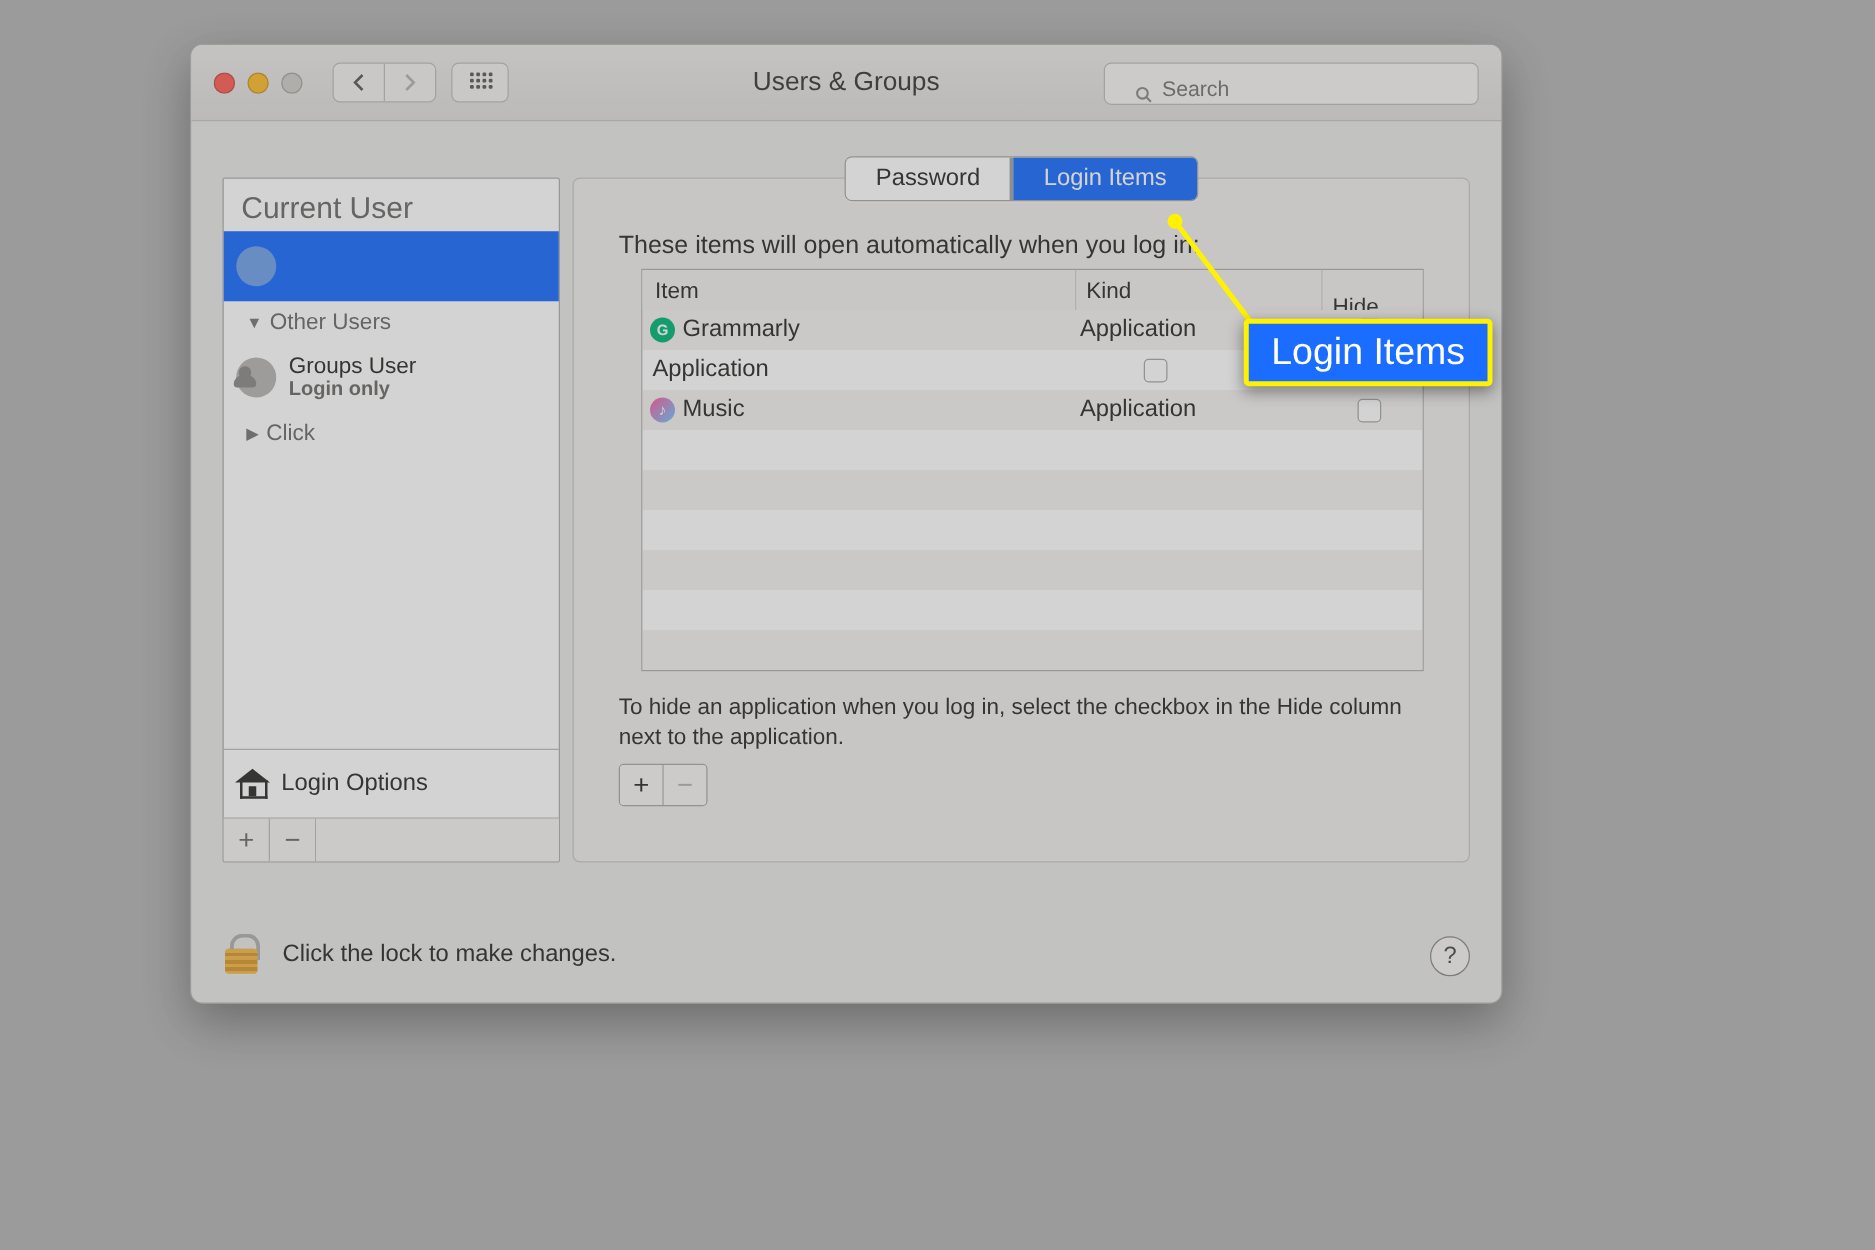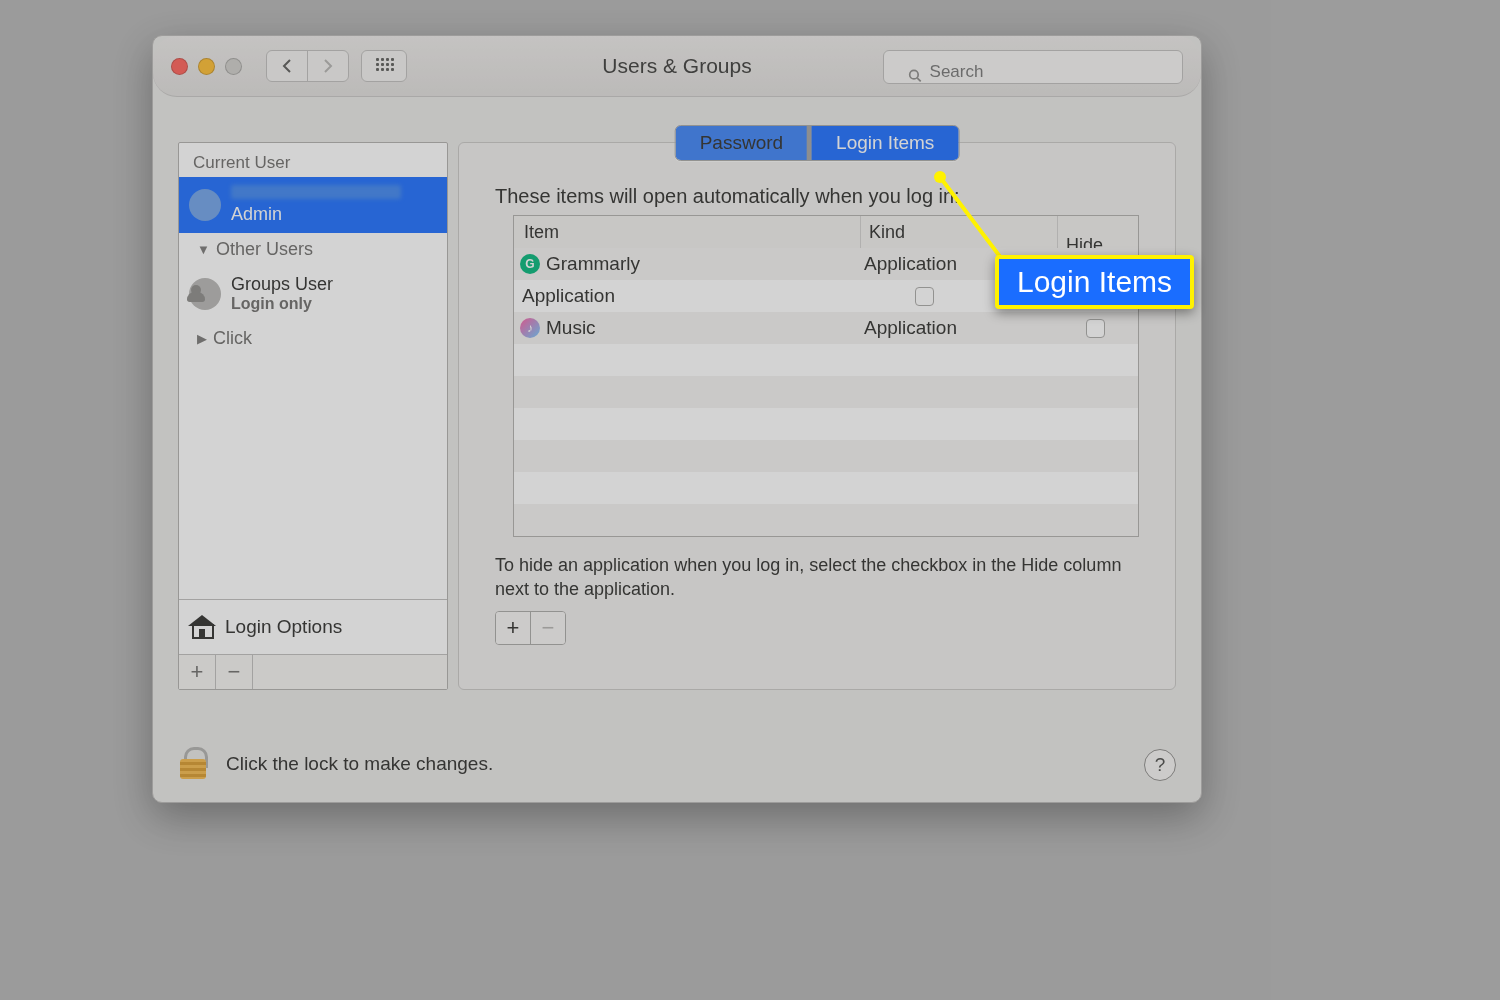--- a/index.html
+++ b/index.html
@@ -1,35 +1,35 @@
 <!DOCTYPE html>
 <html><head>
 <meta charset="utf-8">
 <style>
   html,body{margin:0;padding:0;width:1500px;height:1000px;font-family:-apple-system,"Helvetica Neue",Arial,sans-serif;background:#b5b5b5;}
   .overlay{position:absolute;inset:0;background:rgba(80,80,80,0.25);pointer-events:none;}
   .window{position:absolute;left:152px;top:35px;width:1048px;height:766px;background:#e9e8e6;border-radius:10px;box-shadow:0 14px 40px rgba(0,0,0,0.35);overflow:hidden;border:1px solid #b7b6b4;}
-  .titlebar{height:60px;border-bottom:1px solid #c7c6c4;display:flex;align-items:center;position:relative;background:linear-gradient(#eceae8,#e0dedc);border-radius:24px;}
+  .titlebar{height:60px;border-bottom:1px solid #c7c6c4;display:flex;align-items:center;position:relative;background:linear-gradient(#eceae8,#e0dedc);}
   .traffic{display:flex;gap:10px;margin-left:18px;}
   .dot{width:15px;height:15px;border-radius:50%;border:1px solid rgba(0,0,0,0.2);}
   .dot.red{background:#ff5f57;}
   .dot.yellow{background:#febc2e;}
   .dot.gray{background:#cfceca;}
   .navbtns{display:flex;margin-left:24px;border:1px solid #bfbebc;border-radius:6px;overflow:hidden;height:30px;background:#f2f1ef;}
   .navbtn{width:40px;display:flex;align-items:center;justify-content:center;color:#5a5a58;border-right:1px solid #bfbebc;}
   .navbtn:last-child{border-right:none;color:#b4b3b1;}
   .gridbtn{margin-left:12px;width:44px;height:30px;border:1px solid #bfbebc;border-radius:6px;background:#f2f1ef;display:flex;align-items:center;justify-content:center;}
   .grid-icon{width:16px;height:16px;display:grid;grid-template-columns:repeat(4,3px);grid-template-rows:repeat(3,3px);gap:2px;}
   .grid-icon span{background:#5c5c5a;border-radius:1px;}
   .wtitle{position:absolute;left:0;right:0;text-align:center;font-size:21px;color:#3a3a38;font-weight:500;pointer-events:none;}
   .searchwrap{position:absolute;right:18px;top:14px;width:250px;height:32px;border:1px solid #bfbebc;border-radius:6px;background:#f6f5f3;display:flex;align-items:flex-end;padding:0 24px;color:#8c8b89;}
   .searchwrap input{border:none;background:transparent;outline:none;font-size:17px;color:#3a3a38;width:100%;margin-left:6px;}
   .body{display:flex;padding:0;height:calc(100% - 60px);position:relative;}
   .sidebar{position:absolute;left:25px;top:45px;width:268px;height:546px;background:#fff;border:1px solid #b0afad;border-radius:2px;display:flex;flex-direction:column;}
-  .seclabel{font-size:17px;color:#6e6d6b;padding:10px 12px 4px 14px;}
+  .seclabel{font-size:24px;color:#6e6d6b;padding:10px 12px 4px 14px;}
   .user-row{display:flex;align-items:center;height:56px;padding-left:10px;}
   .user-row.selected{background:#1a6dff;color:#fff;}
   .avatar{width:32px;height:32px;border-radius:50%;background:#b7b6b4;margin-right:10px;flex-shrink:0;display:flex;align-items:center;justify-content:center;}
   .avatar .head{width:10px;height:10px;border-radius:50%;background:#8c8b89;position:relative;top:-4px;}
   .avatar .torso{width:18px;height:10px;border-radius:8px 8px 3px 3px;background:#8c8b89;position:relative;top:3px;left:-14px;}
   .selected .avatar{background:#6fa2e8;}
   .uname{font-size:18px;line-height:1.1;}
   .blurred{display:inline-block;width:170px;height:14px;background:#3e86f0;filter:blur(2px);border-radius:2px;margin-bottom:2px;}
   .sub{font-size:16px;color:#6e6d6b;font-weight:bold;}
   .tri{display:inline-block;color:#7a7977;margin-right:6px;font-size:13px;}
@@ -38,21 +38,21 @@
   .login-options{height:54px;border-top:1px solid #bfbebc;display:flex;align-items:center;padding-left:10px;font-size:19px;color:#2c2c2a;}
   .house{width:26px;height:22px;margin-right:10px;position:relative;}
   .house:before{content:"";position:absolute;left:3px;top:8px;width:18px;height:13px;border:2px solid #2c2c2a;border-top:none;}
   .house:after{content:"";position:absolute;left:-1px;top:-1px;width:0;height:0;border-left:14px solid transparent;border-right:14px solid transparent;border-bottom:11px solid #2c2c2a;}
   .house .door{position:absolute;left:10px;top:13px;width:6px;height:8px;background:#2c2c2a;}
   .pmrow{height:34px;border-top:1px solid #bfbebc;display:flex;}
   .pmrow .pm{width:36px;border-right:1px solid #bfbebc;display:flex;align-items:center;justify-content:center;font-size:22px;color:#6e6d6b;background:#f4f3f1;}
   .pmrow .fill{flex:1;background:#f4f3f1;}
   .main{position:absolute;left:305px;top:45px;right:25px;height:546px;background:#efeeec;border:1px solid #c8c7c5;border-radius:6px;}
   .tabs{position:absolute;left:50%;top:-18px;transform:translateX(-50%);display:flex;border:1px solid #a9a8a6;border-radius:6px;overflow:hidden;height:34px;box-shadow:0 1px 0 rgba(255,255,255,0.6);}
-  .tab{padding:0 24px;display:flex;align-items:center;font-size:19px;background:#3b82f6;color:#2c2c2a;border-right:5px solid #a3a3a3;}
+  .tab{padding:0 24px;display:flex;align-items:center;font-size:19px;background:#ffffff;color:#2c2c2a;border-right:3px solid #a3a3a3;}
   .tab:last-child{border-right:none;}
   .tab.active{background:#1a6dff;color:#fff;position:relative;}
   .caption{position:absolute;left:36px;top:42px;right:36px;font-size:20px;color:#2c2c2a;}
   .table{position:absolute;left:54px;top:72px;right:36px;height:320px;border:1px solid #b0afad;background:#fff;}
   .thead{display:flex;height:32px;align-items:center;font-size:18px;color:#2c2c2a;background:#f0efed;border-bottom:1px solid #c8c7c5;}
   .th-item{flex:0 0 336px;padding-left:10px;border-right:1px solid #d2d1cf;height:100%;display:flex;align-items:center;}
   .th-kind{flex:0 0 188px;padding-left:8px;border-right:1px solid #d2d1cf;height:100%;display:flex;align-items:center;}
   .th-hide{flex:1;padding-left:8px;display:flex;align-items:center;margin-top:26px;}
   .trow{display:flex;height:32px;align-items:center;font-size:19px;color:#2c2c2a;}
   .trow:nth-child(odd){background:#f3f2f0;}
@@ -130,24 +130,20 @@
       <input placeholder="Search" style="">
     </div>
   </div>
 
   <div class="body">
 
     <div class="sidebar">
       <div class="seclabel">Current User</div>
       <div class="user-row selected">
         <div class="avatar"></div>
-        <div>
-          <span class="blurred"></span><br>
-          <span class="uname" style="color:#fff">Admin</span>
-        </div>
       </div>
       <div class="grouprow">
         <span class="tri">▼</span>
         <span>Other Users</span>
       </div>
       <div class="user-row">
         <div class="avatar">
             <span class="head"></span>
             <span class="torso"></span>
           </div>

